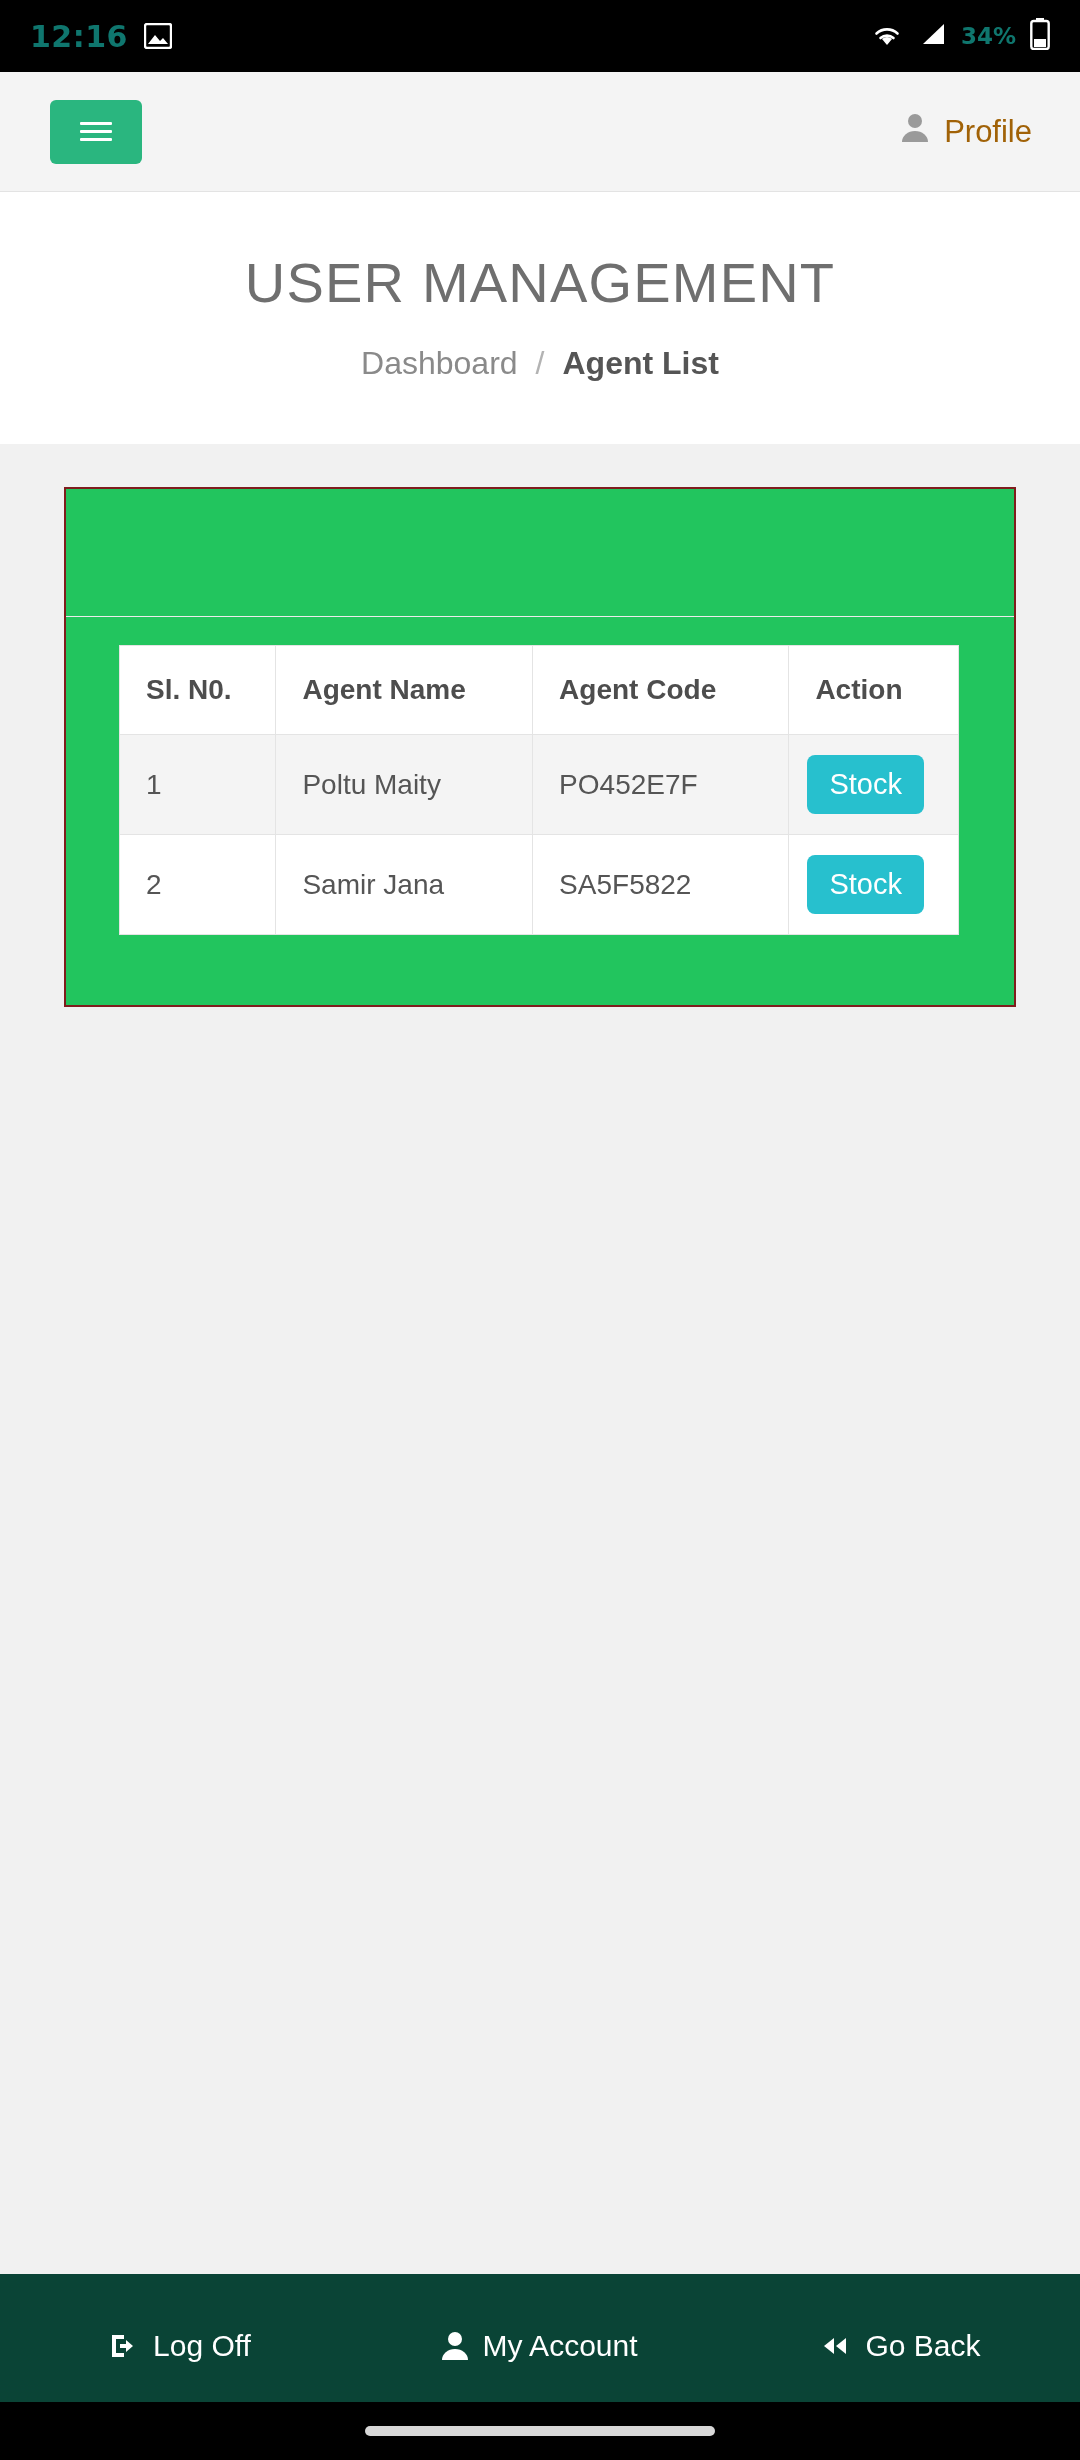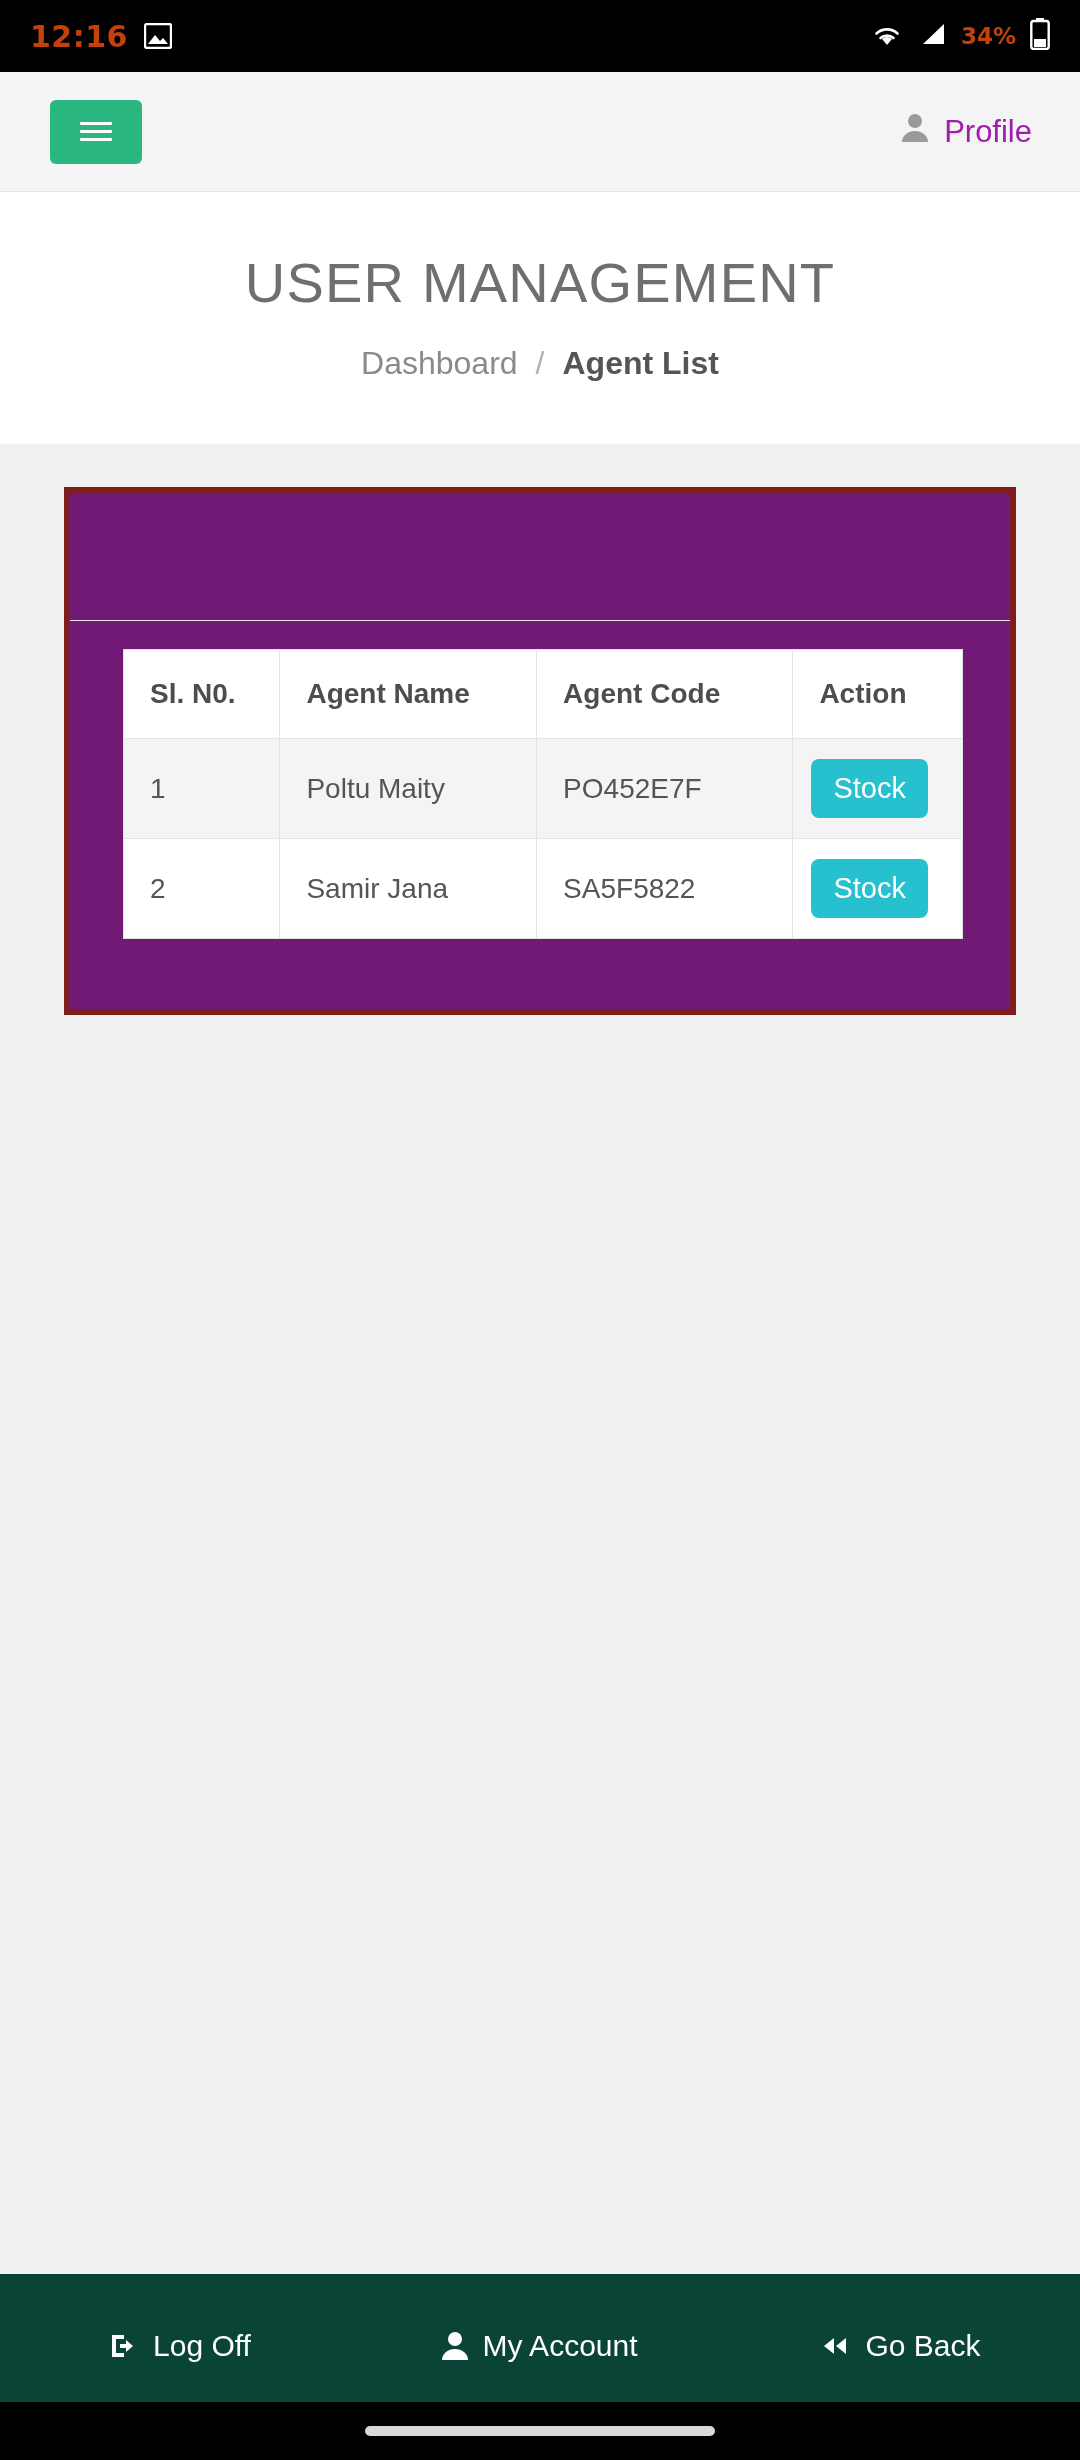--- a/index.html
+++ b/index.html
@@ -16,21 +16,21 @@
     height: 2460px;
     background: #f1f1f1;
     display: flex;
     flex-direction: column;
   }
 
   
   .statusbar {
     height: 72px;
     background: #000;
-    color: #c2410c;
+    color: #0f766e;
     display: flex;
     align-items: center;
     justify-content: space-between;
     padding: 0 30px;
     flex: 0 0 auto;
   }
   .status-left { display: flex; align-items: center; gap: 16px; }
   .clock {
     font-family: "DejaVu Sans", sans-serif;
     font-size: 30px;
@@ -72,21 +72,21 @@
     display: block;
     height: 3px;
     background: #fff;
     margin: 5px 0;
     border-radius: 1px;
   }
   .profile-link {
     display: flex;
     align-items: center;
     gap: 16px;
-    color: #a21caf;
+    color: #a16207;
     font-size: 31px;
     cursor: pointer;
   }
   .profile-link .person-ico { display: block; }
 
   
   .page-header {
     background: #fff;
     text-align: center;
     padding: 58px 0 62px;
@@ -112,22 +112,22 @@
   .breadcrumb .crumb-link { cursor: pointer; }
 
   
   .content {
     flex: 1 1 auto;
     background: #f1f1f1;
     padding: 43px 64px 0 64px;
     overflow: hidden;
   }
   .card {
-    background: #701a75;
-    border: 6px solid #7f1d1d;
+    background: #22c55e;
+    border: 2px solid #7f1d1d;
     width: 100%;
   }
   .card-head {
     height: 128px;
     border-bottom: 1px solid #ececec;
   }
   .card-body { padding: 28px 53px 70px 53px; }
 
   table { border-collapse: collapse; width: 840px; }
   th, td {

